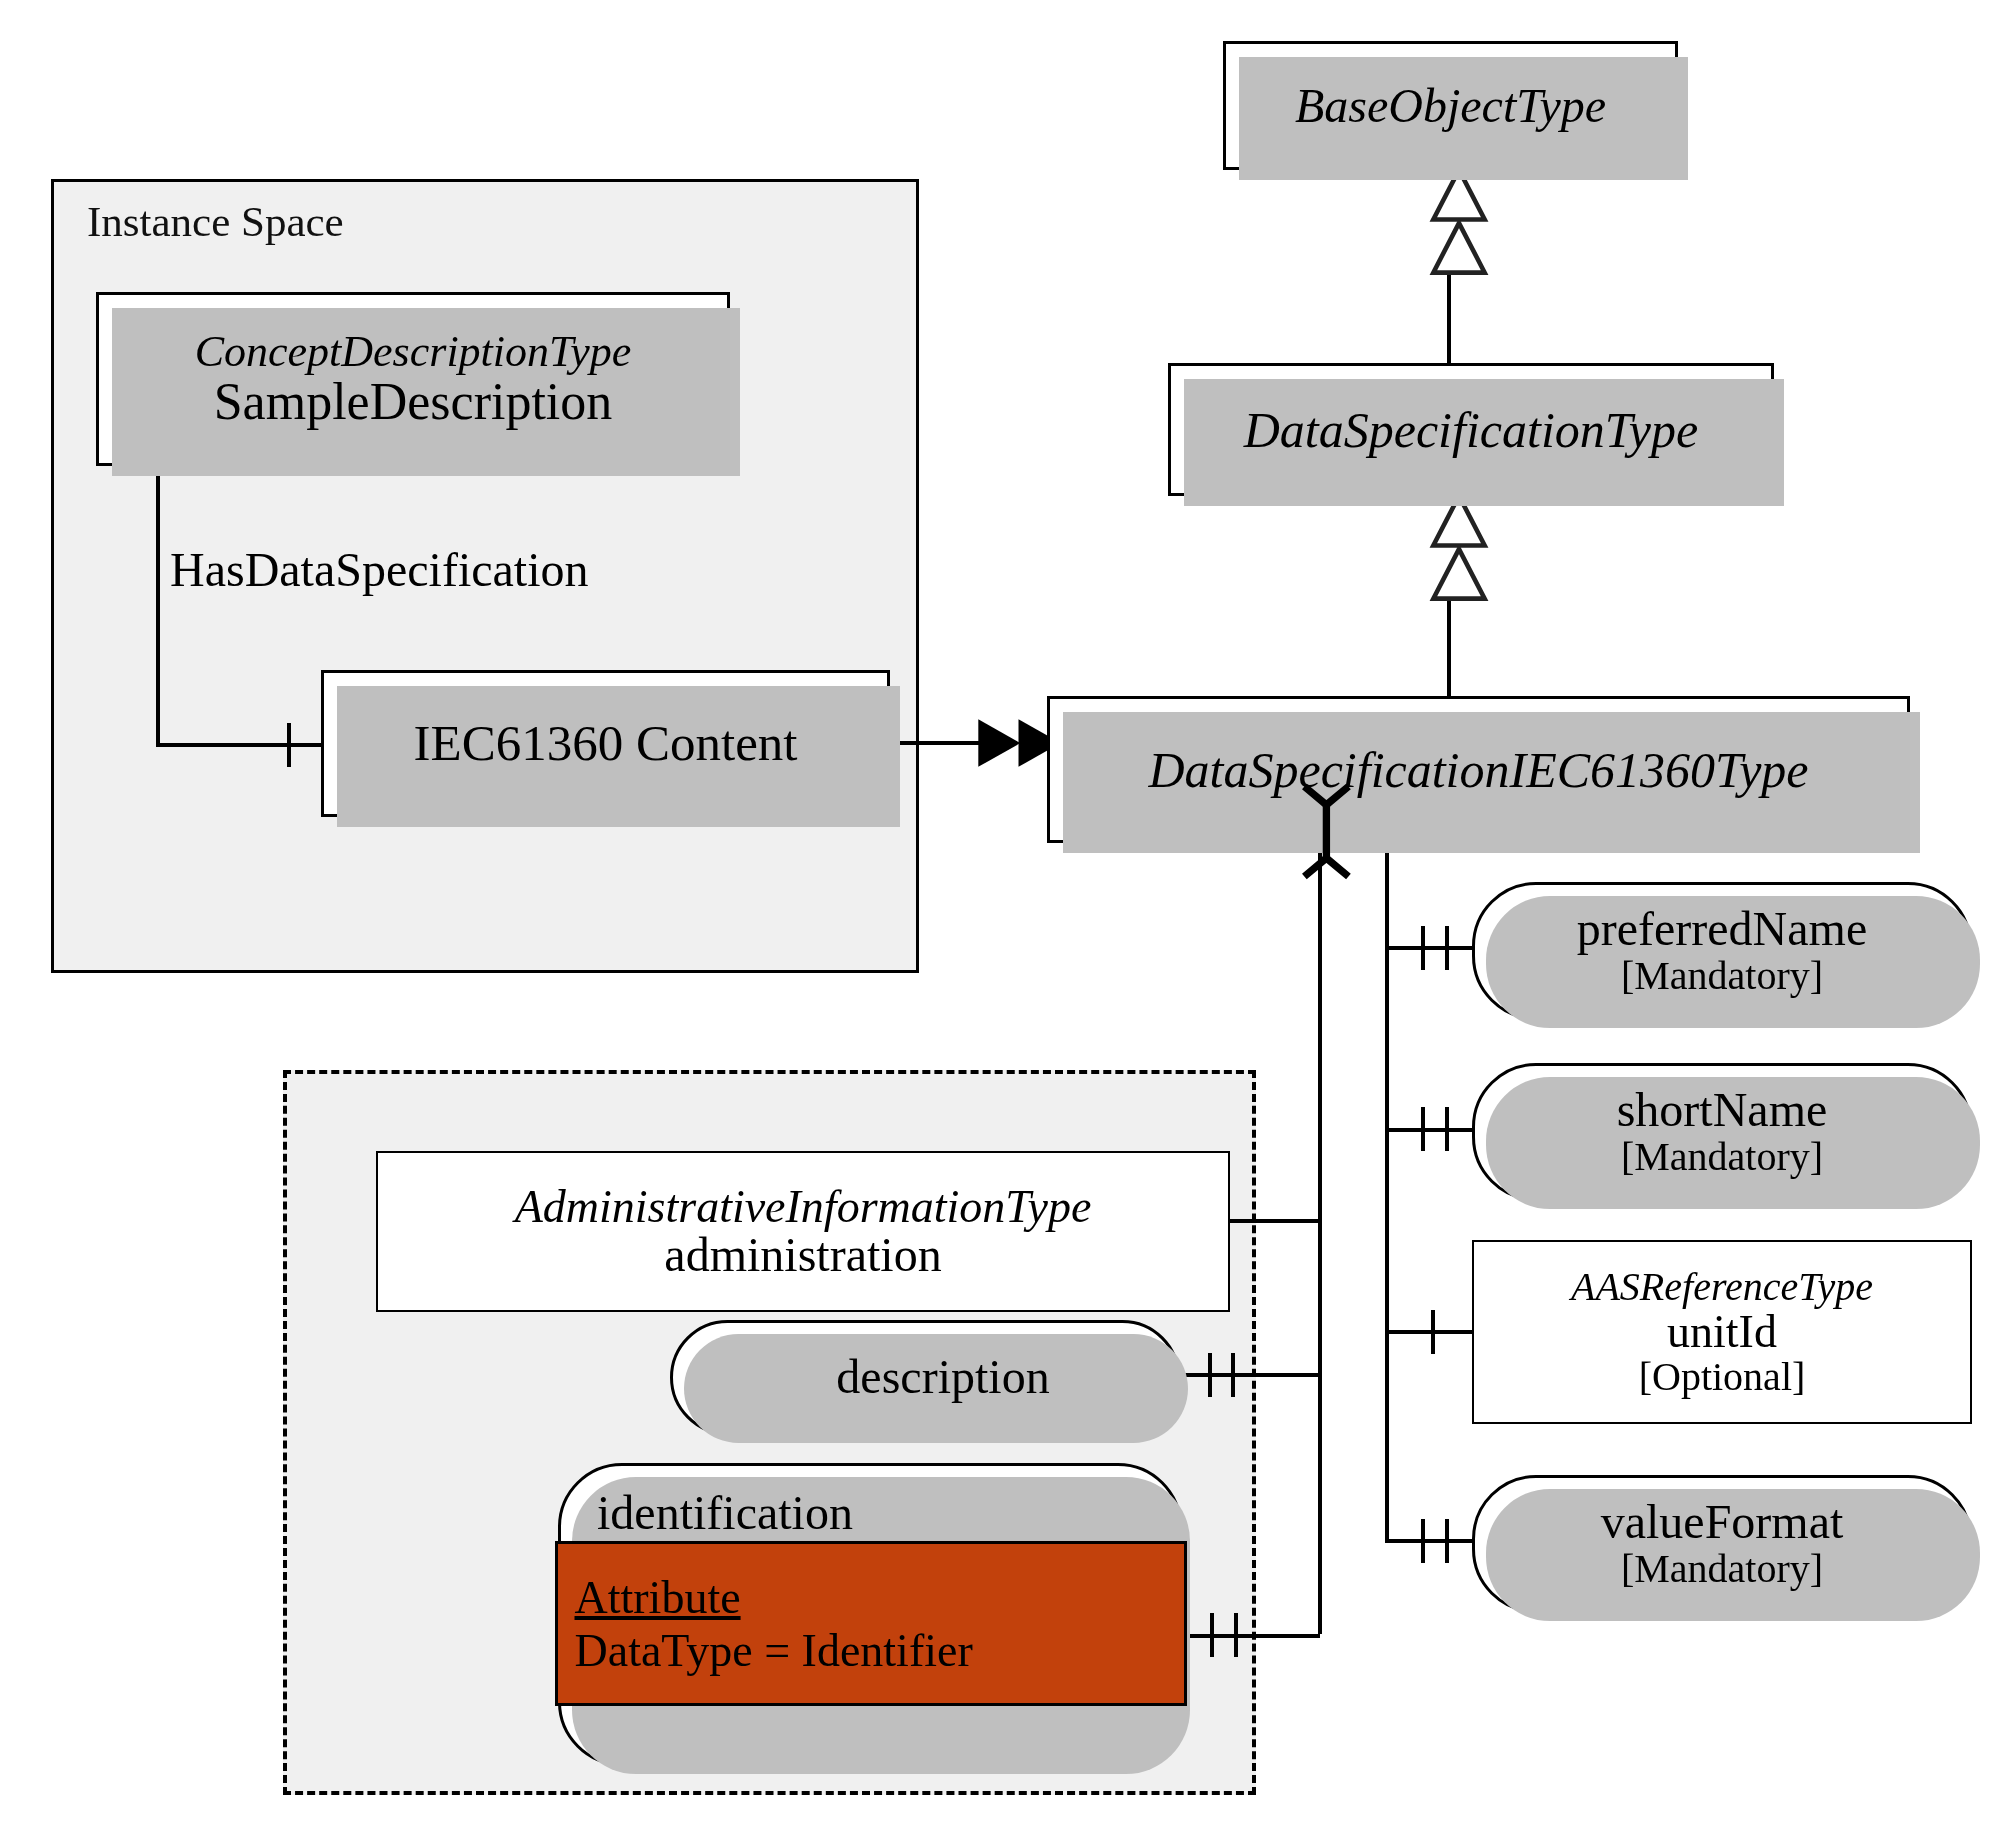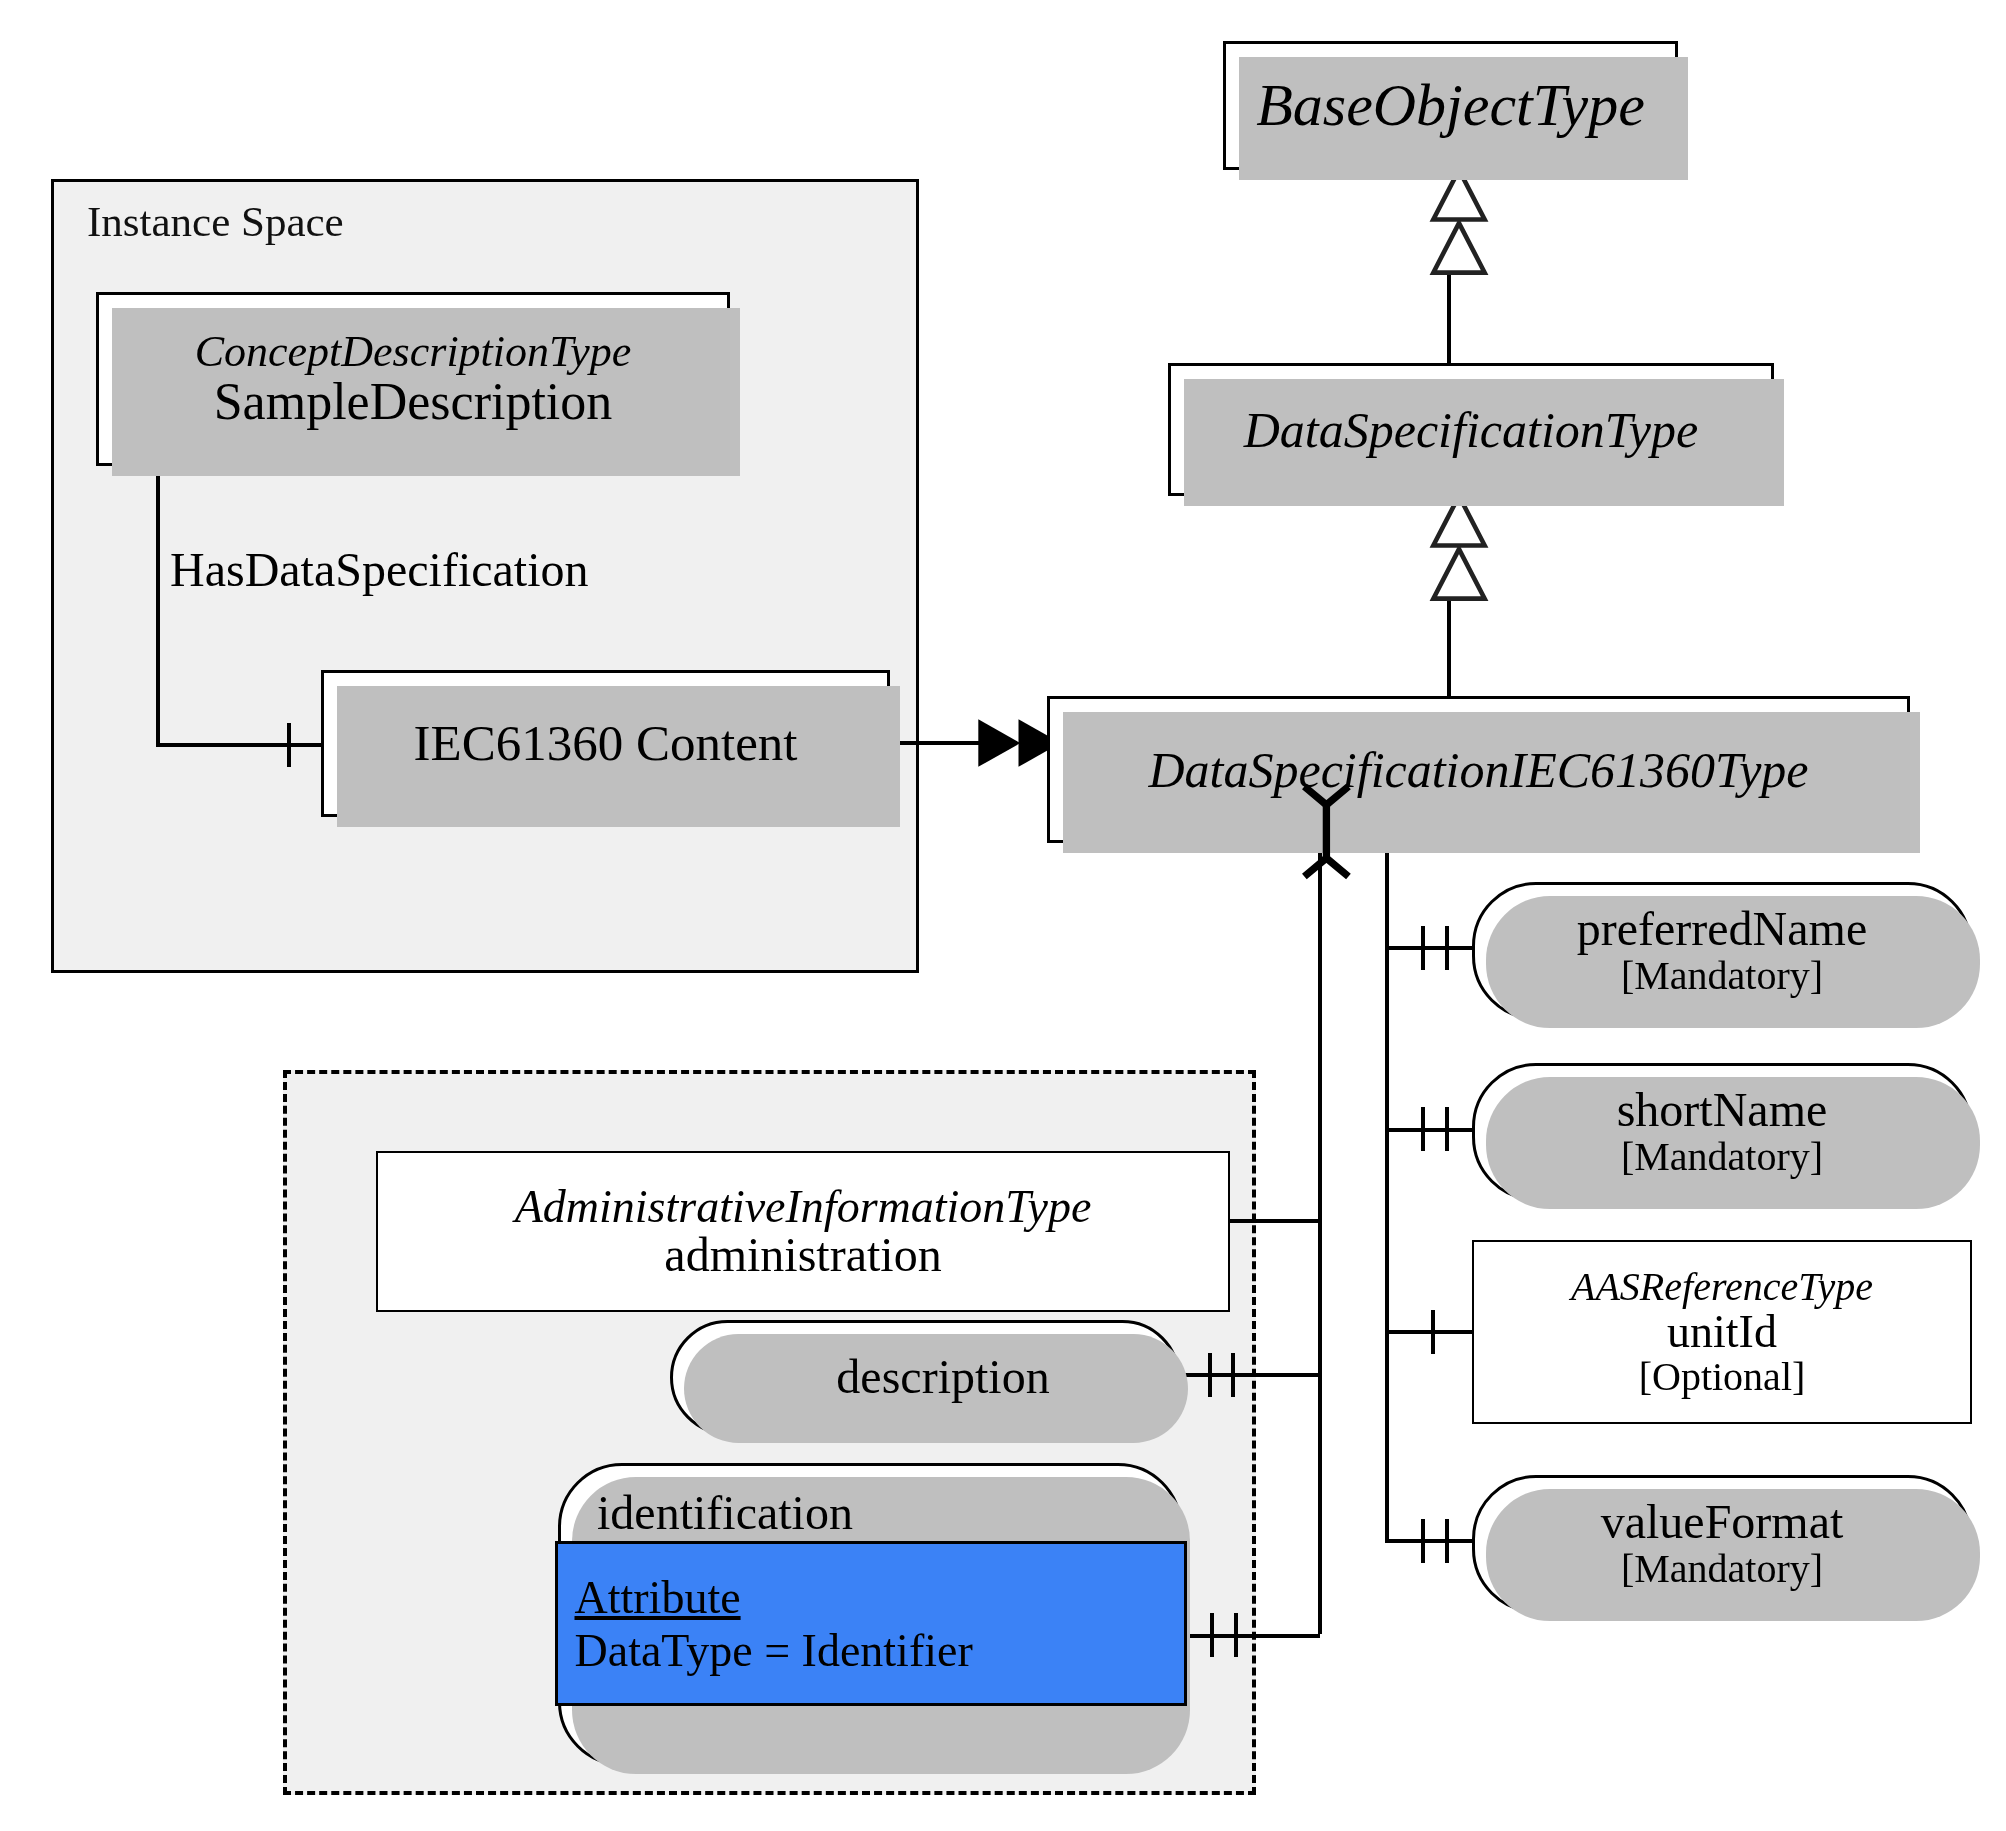--- a/index.html
+++ b/index.html
@@ -51,21 +51,21 @@
   .lnv{width:3.7px;}
 
   
   .tick{position:absolute;background:#000;width:3.7px;z-index:5;}
 
   
   .ftext{position:absolute;white-space:nowrap;z-index:7;}
 
   
   .innerrect{
-    position:absolute;background:#3b82f6;border:3.7px solid #000;box-sizing:border-box;
+    position:absolute;background:#c2410c;border:3.7px solid #000;box-sizing:border-box;
     z-index:7;display:flex;flex-direction:column;justify-content:center;
     align-items:flex-start;padding-left:16.5px;
   }
 </style>
 </head>
 <body>
 
 <div id="stage">
 
   <div class="solidgroup" style="left:51px;top:179px;width:868px;height:794px;"></div>
@@ -87,21 +87,21 @@
     <div style="font-size:51px;">IEC61360 Content</div>
   </div>
 
   <div class="ln lnh" style="left:891px;top:741px;width:92px;"></div>
   <svg style="position:absolute;left:978px;top:712px;width:92px;height:64px;z-index:5;" viewBox="0 0 100 70">
     <polygon points="0,8 46,34 0,60" fill="#000"></polygon>
     <polygon points="44,8 90,34 44,60" fill="#000"></polygon>
   </svg>
 
   <div class="nbox shadow" style="left:1223px;top:41px;width:455px;height:129px;">
-    <div class="ital" style="font-size:60px;font-style:italic;">BaseObjectType</div>
+    <div class="ital" style="font-size:48px;font-style:italic;">BaseObjectType</div>
   </div>
 
   <svg style="position:absolute;left:1426px;top:168px;width:66px;height:112px;z-index:5;" viewBox="0 0 72 122">
     <polygon points="36,2 64,56 8,56" fill="#fff" stroke="#222" stroke-width="5"></polygon>
     <polygon points="36,60 64,114 8,114" fill="#fff" stroke="#222" stroke-width="5"></polygon>
   </svg>
   <div class="ln lnv" style="left:1447px;top:272px;height:96px;"></div>
 
   <div class="nbox shadow" style="left:1168px;top:363px;width:606px;height:133px;">
     <div class="ital" style="font-size:50px;">DataSpecificationType</div>

